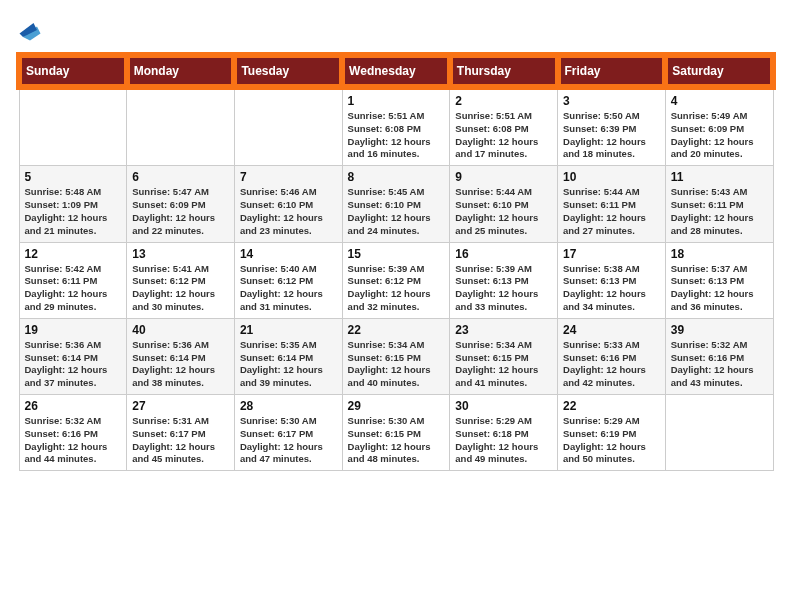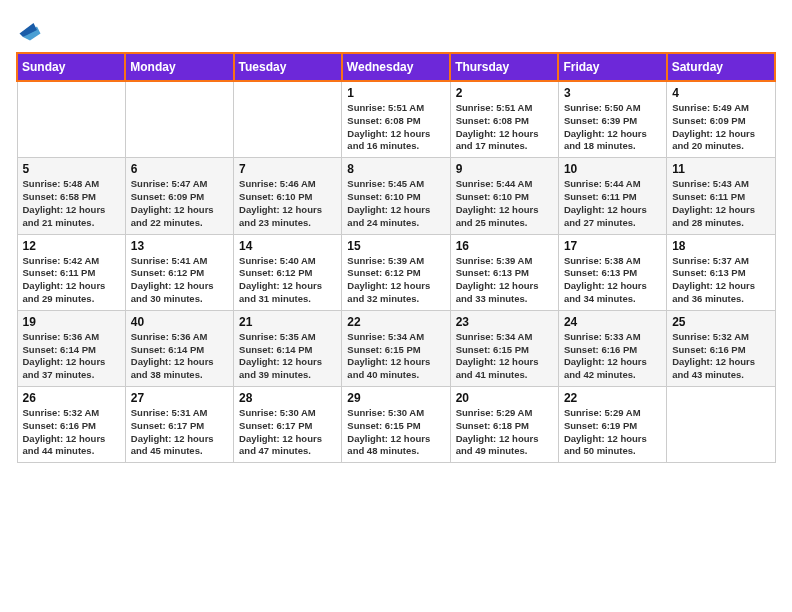--- a/index.html
+++ b/index.html
@@ -43,27 +43,27 @@
       font-size: 14px;
       color: #333;
       margin-top: 2px;
     }
     .calendar {
       width: 100%;
       border-collapse: collapse;
       border: 1px solid #ccc;
     }
     .calendar th {
-      background-color: #6d28d9;
+      background-color: #7f1d1d;
       color: #fff;
       font-size: 12px;
       font-weight: bold;
       padding: 6px 4px;
       text-align: left;
-      border: 2px solid #f97316;
+      border: 6px solid #f97316;
     }
     .calendar td {
       vertical-align: top;
       padding: 4px 5px;
       border: 1px solid #ccc;
       font-size: 10px;
       color: #333;
       width: calc(100% / 7);
       min-height: 80px;
       background: #fff;
@@ -148,21 +148,21 @@
           <span class="day-number">4</span>
           <div class="day-info">Sunrise: 5:49 AM
 Sunset: 6:09 PM
 Daylight: 12 hours and 20 minutes.</div>
         </td>
       </tr>
       <tr>
         <td>
           <span class="day-number">5</span>
           <div class="day-info">Sunrise: 5:48 AM
-Sunset: 6:58 PM
+Sunset: 1:09 PM
 Daylight: 12 hours and 21 minutes.</div>
         </td>
         <td>
           <span class="day-number">6</span>
           <div class="day-info">Sunrise: 5:47 AM
 Sunset: 6:09 PM
 Daylight: 12 hours and 22 minutes.</div>
         </td>
         <td>
           <span class="day-number">7</span>
@@ -270,21 +270,21 @@
 Sunset: 6:15 PM
 Daylight: 12 hours and 41 minutes.</div>
         </td>
         <td>
           <span class="day-number">24</span>
           <div class="day-info">Sunrise: 5:33 AM
 Sunset: 6:16 PM
 Daylight: 12 hours and 42 minutes.</div>
         </td>
         <td>
-          <span class="day-number">25</span>
+          <span class="day-number">39</span>
           <div class="day-info">Sunrise: 5:32 AM
 Sunset: 6:16 PM
 Daylight: 12 hours and 43 minutes.</div>
         </td>
       </tr>
       <tr>
         <td>
           <span class="day-number">26</span>
           <div class="day-info">Sunrise: 5:32 AM
 Sunset: 6:16 PM
@@ -302,21 +302,21 @@
 Sunset: 6:17 PM
 Daylight: 12 hours and 47 minutes.</div>
         </td>
         <td>
           <span class="day-number">29</span>
           <div class="day-info">Sunrise: 5:30 AM
 Sunset: 6:15 PM
 Daylight: 12 hours and 48 minutes.</div>
         </td>
         <td>
-          <span class="day-number">20</span>
+          <span class="day-number">30</span>
           <div class="day-info">Sunrise: 5:29 AM
 Sunset: 6:18 PM
 Daylight: 12 hours and 49 minutes.</div>
         </td>
         <td>
           <span class="day-number">22</span>
           <div class="day-info">Sunrise: 5:29 AM
 Sunset: 6:19 PM
 Daylight: 12 hours and 50 minutes.</div>
         </td>

